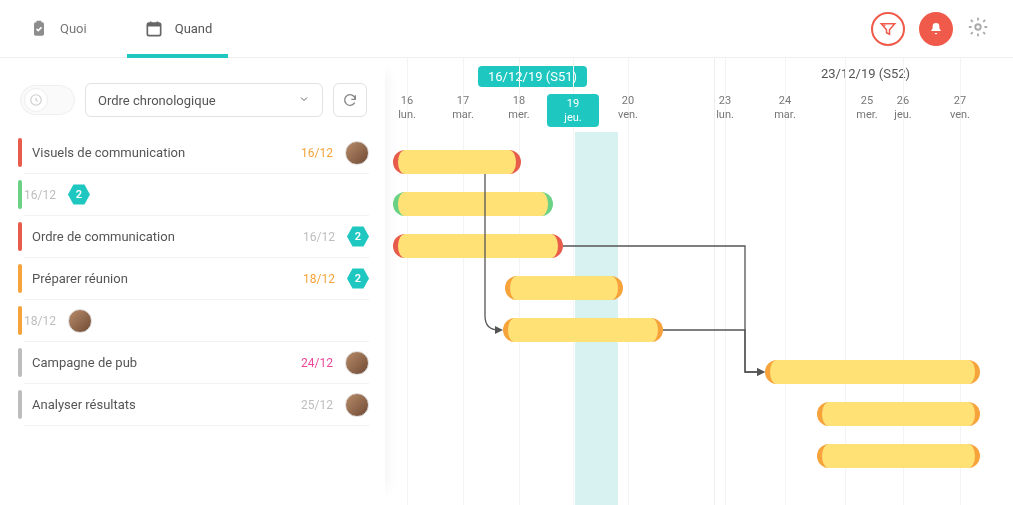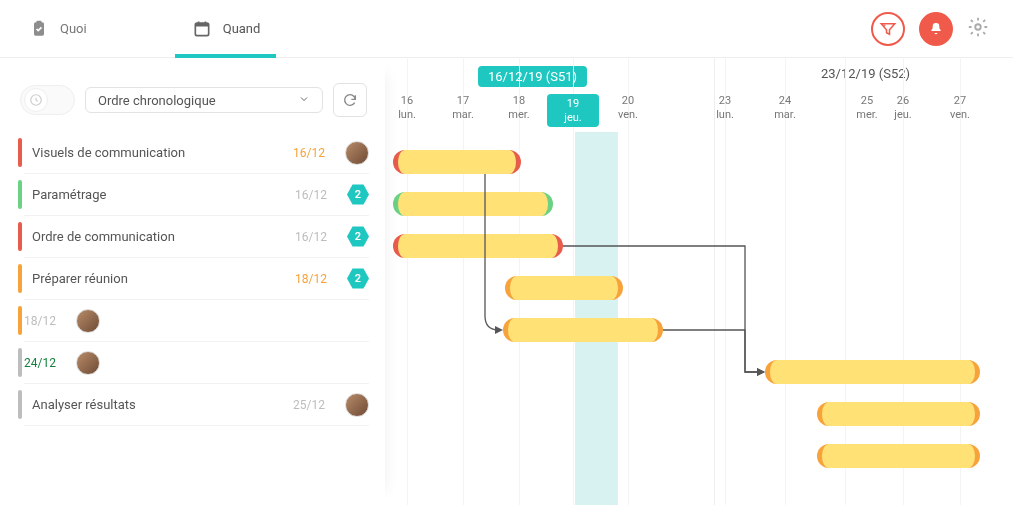--- a/index.html
+++ b/index.html
@@ -1,42 +1,42 @@
 <!DOCTYPE html>
 <html><head>
 <meta charset="utf-8">
 <style>
   * { box-sizing: border-box; margin: 0; padding: 0; }
   body { font-family: -apple-system, "Segoe UI", Roboto, Arial, sans-serif; font-size: 13px; background:#fff; color:#555; width:1013px; }
   
   .topbar { display:flex; align-items:center; height:58px; border-bottom:1px solid #eee; }
-  .tabs { display:flex; height:100%;gap:48px; }
+  .tabs { display:flex; height:100%; }
   .tab { display:flex; align-items:center; gap:10px; padding:0 28px; color:#777; cursor:pointer; position:relative; }
   .tab.active { color:#555; }
   .tab.active::after { content:""; position:absolute; left:10%; right:10%; bottom:-1px; height:4px; background:#1fc7c1; }
   .tab .ticon { width:22px; height:22px; display:flex; align-items:center; justify-content:center; }
   .topbar .spacer { flex:1; }
   .topactions { display:flex; align-items:center; gap:14px; padding-right:24px; }
   .circbtn { width:34px; height:34px; border-radius:50%; display:flex; align-items:center; justify-content:center; cursor:pointer; }
   .circbtn.outline { border:2px solid #f05a4a; color:#f05a4a; background:#fff; }
   .circbtn.fill { background:#f05a4a; color:#fff; }
   .gear { color:#aaa; cursor:pointer; }
   
   .main { display:flex; height:447px; position:relative; }
   .leftpanel { width:385px; flex:none; background:#fff; position:relative; z-index:2; box-shadow: 15px 0 15px -15px rgba(0,0,0,.07); }
   .lefttoolbar { display:flex; align-items:center; gap:10px; padding:25px 18px 12px 20px; }
   .toggle { width:55px; height:30px; border:1px solid #eee; border-radius:30px; padding:3px; background:#fafafa; display:flex; align-items:center; }
   .toggle .knob { width:24px; height:24px; border:1px solid #eee; border-radius:50%; background:#fff; display:flex; align-items:center; justify-content:center; color:#ccc; }
-  .selectbox { flex:1; height:26px; border:1px solid #e2e2e2; border-radius:6px; padding:0 12px; display:flex; align-items:center; justify-content:space-between; color:#555; cursor:pointer; background:#fff; }
+  .selectbox { flex:1; height:34px; border:1px solid #e2e2e2; border-radius:6px; padding:0 12px; display:flex; align-items:center; justify-content:space-between; color:#555; cursor:pointer; background:#fff; }
   .refresh { width:34px; height:34px; border:1px solid #e2e2e2; border-radius:6px; display:flex; align-items:center; justify-content:center; color:#888; cursor:pointer; }
   .tasklist { padding:3px 16px 0 24px; }
   .taskrow { display:flex; align-items:center; height:42px; border-bottom:1px solid #f2f2f2; position:relative; }
   .taskrow .bar { position:absolute; left:-6px; top:6px; bottom:6px; width:4px; border-radius:2px; background:#ccc; }
   .taskname { flex:1; padding-left:8px; color:#555; }
-  .taskdate { font-size:12px; margin-right:20px; }
+  .taskdate { font-size:12px; margin-right:12px; }
   .hexbadge { width:22px; height:22px; background:#1fc7c1; color:#fff; display:flex; align-items:center; justify-content:center; font-size:11px; font-weight:600; clip-path: polygon(25% 5%, 75% 5%, 100% 50%, 75% 95%, 25% 95%, 0 50%); }
   .avatar { width:24px; height:24px; border-radius:50%; background:linear-gradient(135deg,#b98c6a,#6e4a34); border:1px solid #ddd; }
   
   .gantt { flex:1; position:relative; overflow:hidden; }
   .weeklabels { position:absolute; top:0; left:0; right:0; height:30px; display:flex;gap:38px; }
   .wklbl { flex:1; text-align:center; padding-top:8px; color:#555; font-size:13px; }
   .wkbadge { display:inline-block; background:#1fc7c1; color:#fff; border-radius:4px; padding:3px 10px; }
   
   .daycols { position:absolute; top:0; bottom:0; left:0; right:0; }
   .daycol { position:absolute; top:0; bottom:0; border-right:1px solid #f4f4f4; }
@@ -133,21 +133,20 @@
     </div>
     <div class="tasklist" id="tasklist">
         <div class="taskrow">
           <div class="bar" style="background: rgb(232, 92, 76);"></div>
           <div class="taskname">Visuels de communication</div>
           <div class="taskdate" style="color: rgb(246, 163, 60);">16/12</div>
           <div class="avatar"></div>
         </div>
         <div class="taskrow">
           <div class="bar" style="background: rgb(107, 210, 133);"></div>
-          <div class="taskname">Paramétrage</div>
           <div class="taskdate" style="color: rgb(189, 189, 189);">16/12</div>
           <div class="hexbadge">2</div>
         </div>
         <div class="taskrow">
           <div class="bar" style="background: rgb(232, 92, 76);"></div>
           <div class="taskname">Ordre de communication</div>
           <div class="taskdate" style="color: rgb(189, 189, 189);">16/12</div>
           <div class="hexbadge">2</div>
         </div>
         <div class="taskrow">
@@ -156,21 +155,22 @@
           <div class="taskdate" style="color: rgb(246, 163, 60);">18/12</div>
           <div class="hexbadge">2</div>
         </div>
         <div class="taskrow">
           <div class="bar" style="background: rgb(246, 163, 60);"></div>
           <div class="taskdate" style="color: rgb(189, 189, 189);">18/12</div>
           <div class="avatar"></div>
         </div>
         <div class="taskrow">
           <div class="bar" style="background: rgb(189, 189, 189);"></div>
-          <div class="taskdate" style="color: #15803d;">24/12</div>
+          <div class="taskname">Campagne de pub</div>
+          <div class="taskdate" style="color: #ec4899;">24/12</div>
           <div class="avatar"></div>
         </div>
         <div class="taskrow">
           <div class="bar" style="background: rgb(189, 189, 189);"></div>
           <div class="taskname">Analyser résultats</div>
           <div class="taskdate" style="color: rgb(189, 189, 189);">25/12</div>
           <div class="avatar"></div>
         </div>
       </div>
   </div>

